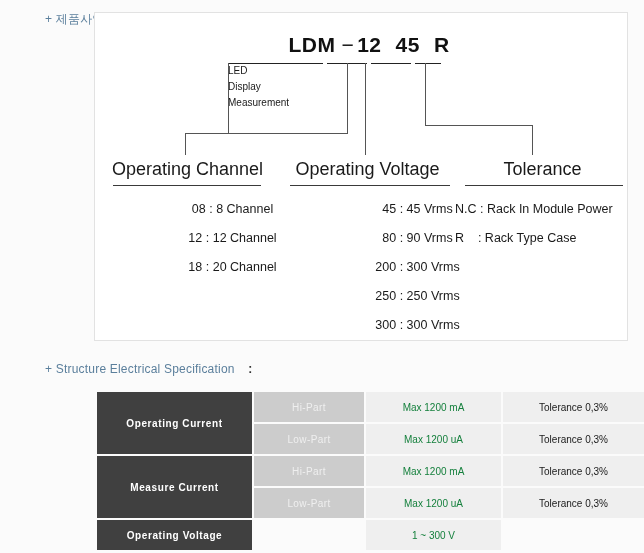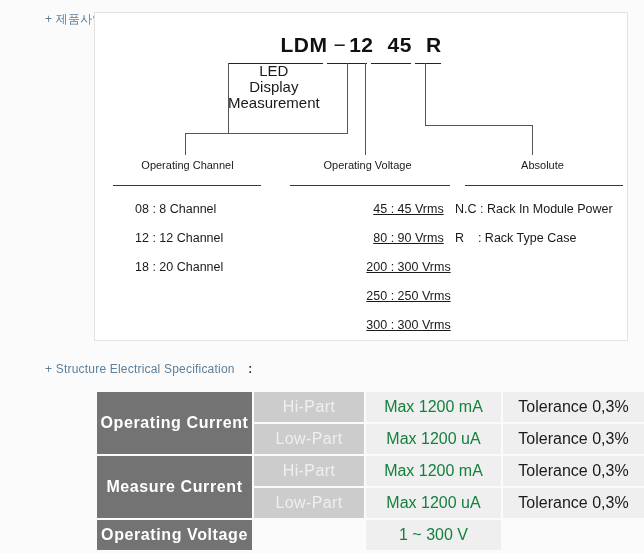--- a/index.html
+++ b/index.html
@@ -48,21 +48,21 @@
     height: 329px;
     background: #ffffff;
     border: 1px solid #e2e2e2;
     box-sizing: border-box;
   }
 
   
   .code-line {
     position: absolute;
     top: 20px;
-    left: 0;
+    left: 8px;
     width: 100%;
     text-align: center;
     font-size: 21px;
     font-weight: bold;
     letter-spacing: 0.5px;
     color: #111;
   }
   .code-line span { display: inline-block; }
   .code-ldm   { margin-right: 3px; }
   .code-dash  { margin: 0 3px; font-weight: normal; }
@@ -86,73 +86,72 @@
   .hl {
     position: absolute;
     height: 1px;
     background: #555;
   }
 
   .led-text {
     position: absolute;
     left: 133px;
     top: 50px;
-    font-size: 15px;
+    font-size: 10px;
     line-height: 16px;
     color: #1a1a1a;
-    text-align: center;
   }
 
   
   .cat {
     position: absolute;
-    font-size: 11px;
+    font-size: 18px;
     color: #1a1a1a;
     text-align: center;
     white-space: nowrap;
   }
   .cat-rule {
     position: absolute;
     height: 1px;
     background: #3a3a3a;
   }
 
   
   .opt-list {
     position: absolute;
     font-size: 12.5px;
     color: #1a1a1a;
     line-height: 29px;
     white-space: nowrap;
   }
   .opt-list div { white-space: pre; }
 
-  .col1 { left: 40px;  top: 182px; text-align: left; width: 195px; }
-  .col2 { left: 216px; top: 182px; text-align: center; width: 195px; text-decoration: underline; }
+  .col1 { left: 40px;  top: 182px; text-align: center; width: 195px; }
+  .col2 { left: 225px; top: 182px; text-align: center; width: 195px; }
   .col3 { left: 360px; top: 182px; width: 175px; }
 
   
   #elec-table {
     position: absolute;
     left: 95px;
     top: 390px;
     width: 545px;
     border-collapse: separate;
     border-spacing: 2px;
     table-layout: fixed;
   }
   #elec-table td {
-    font-size: 16px;
+    font-size: 10px;
     text-align: center;
     vertical-align: middle;
     padding: 0;
     height: 30px;
   }
   td.lbl {
-    background: #737373;
+    background: #404040;
     color: #ffffff;
     font-weight: bold;
     letter-spacing: 0.6px;
     font-size: 12.5px;
   }
   td.part {
     background: #cccccc;
     color: #efefef;
     letter-spacing: 0.4px;
   }
@@ -203,21 +202,21 @@
   <div class="vl" style="left:90px;  top:120px; height:22px;"></div>
 
   <div class="vl" style="left:270px; top:50px; height:92px;"></div>
 
   <div class="vl" style="left:330px; top:50px;  height:62px;"></div>
   <div class="hl" style="left:330px; top:112px; width:108px;"></div>
   <div class="vl" style="left:437px; top:112px; height:30px;"></div>
 
   <div class="cat" style="left:0px;   top:146px; width:185px;">Operating Channel</div>
   <div class="cat" style="left:180px; top:146px; width:185px;">Operating Voltage</div>
-  <div class="cat" style="left:355px; top:146px; width:185px;">Absolute</div>
+  <div class="cat" style="left:355px; top:146px; width:185px;">Tolerance</div>
 
   <div class="cat-rule" style="left:18px;  top:172px; width:148px;"></div>
   <div class="cat-rule" style="left:195px; top:172px; width:160px;"></div>
   <div class="cat-rule" style="left:370px; top:172px; width:158px;"></div>
 
   <div class="opt-list col1">
     <div>08 : 8 Channel</div>
     <div>12 : 12 Channel</div>
     <div>18 : 20 Channel</div>
   </div>

